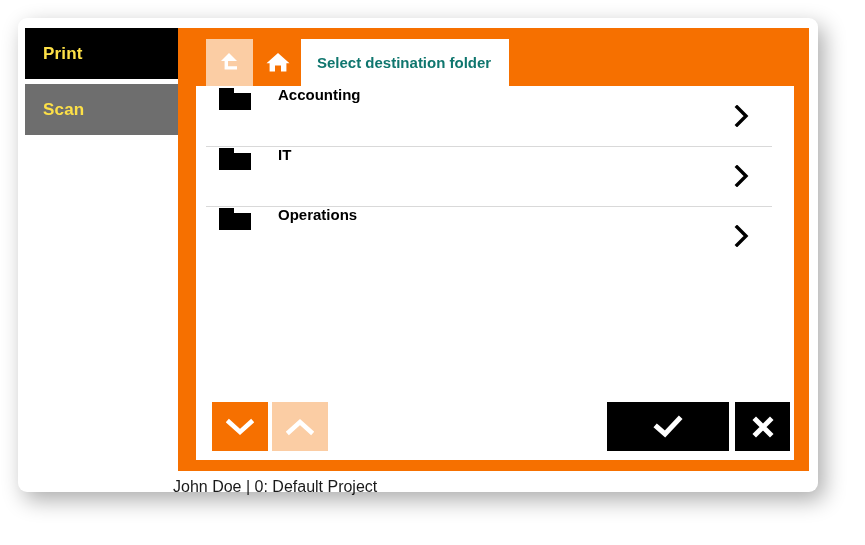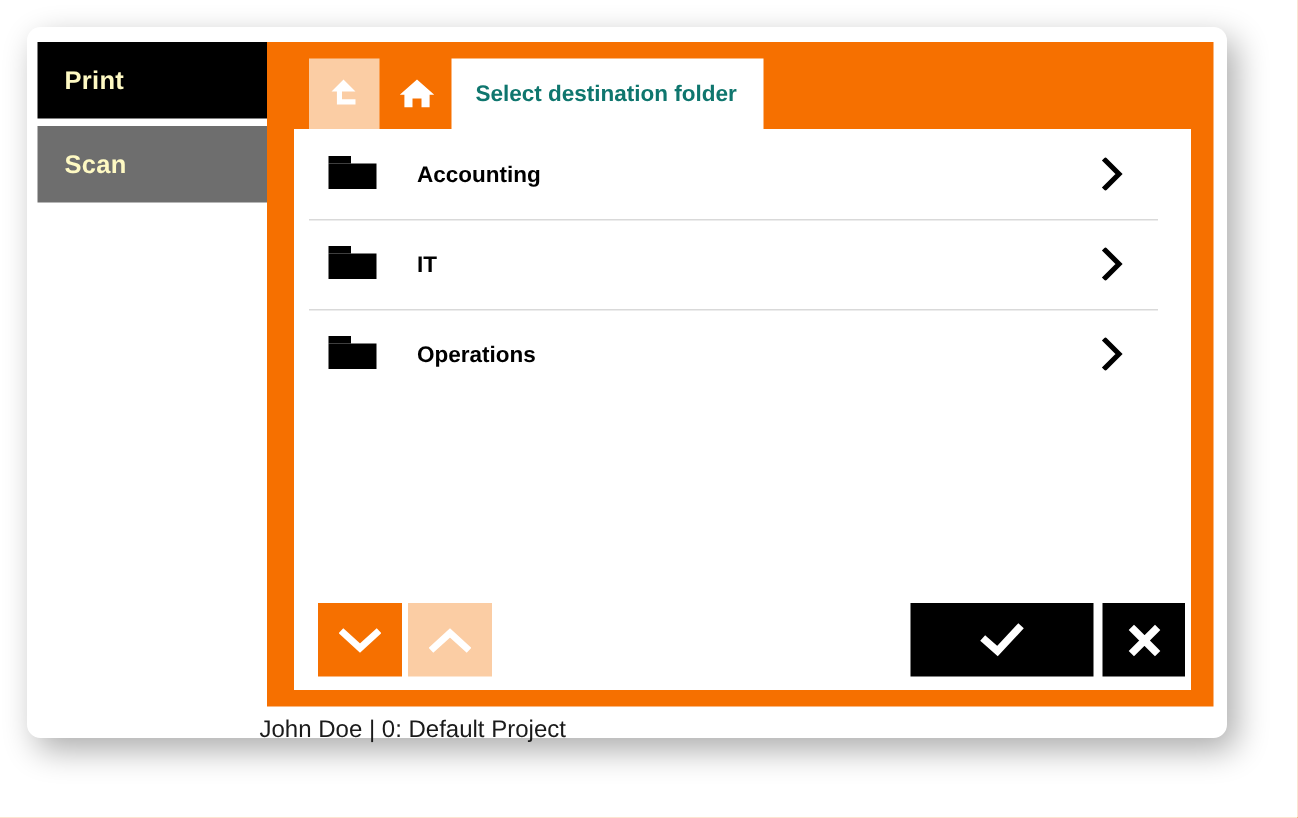--- a/index.html
+++ b/index.html
@@ -37,21 +37,21 @@
     left: 7px;
     top: 10px;
     width: 153px;
   }
   .side-btn {
     width: 153px;
     height: 51px;
     display: flex;
     align-items: center;
     padding-left: 18px;
-    color: #fef9c3;
+    color: #fde047;
     font-size: 17px;
     font-weight: bold;
     letter-spacing: 0.2px;
   }
   .side-btn.print { background: #000000; }
   .side-btn.scan  { background: #6e6e6e; margin-top: 5px; }
 
   
   .dialog {
     position: absolute;
@@ -110,21 +110,21 @@
     position: absolute;
     left: 0;
     top: 0;
     right: 0;
     height: 304px;
   }
   .folder-row {
     position: relative;
     height: 60px;
     display: flex;
-    align-items: center;
+    align-items: flex-start;
     padding: 0 0 0 22px;
   }
   .folder-row + .folder-row::before {
     content: "";
     position: absolute;
     left: 10px;
     right: 22px;
     top: 0;
     height: 1px;
     background: #d9d9d9;

